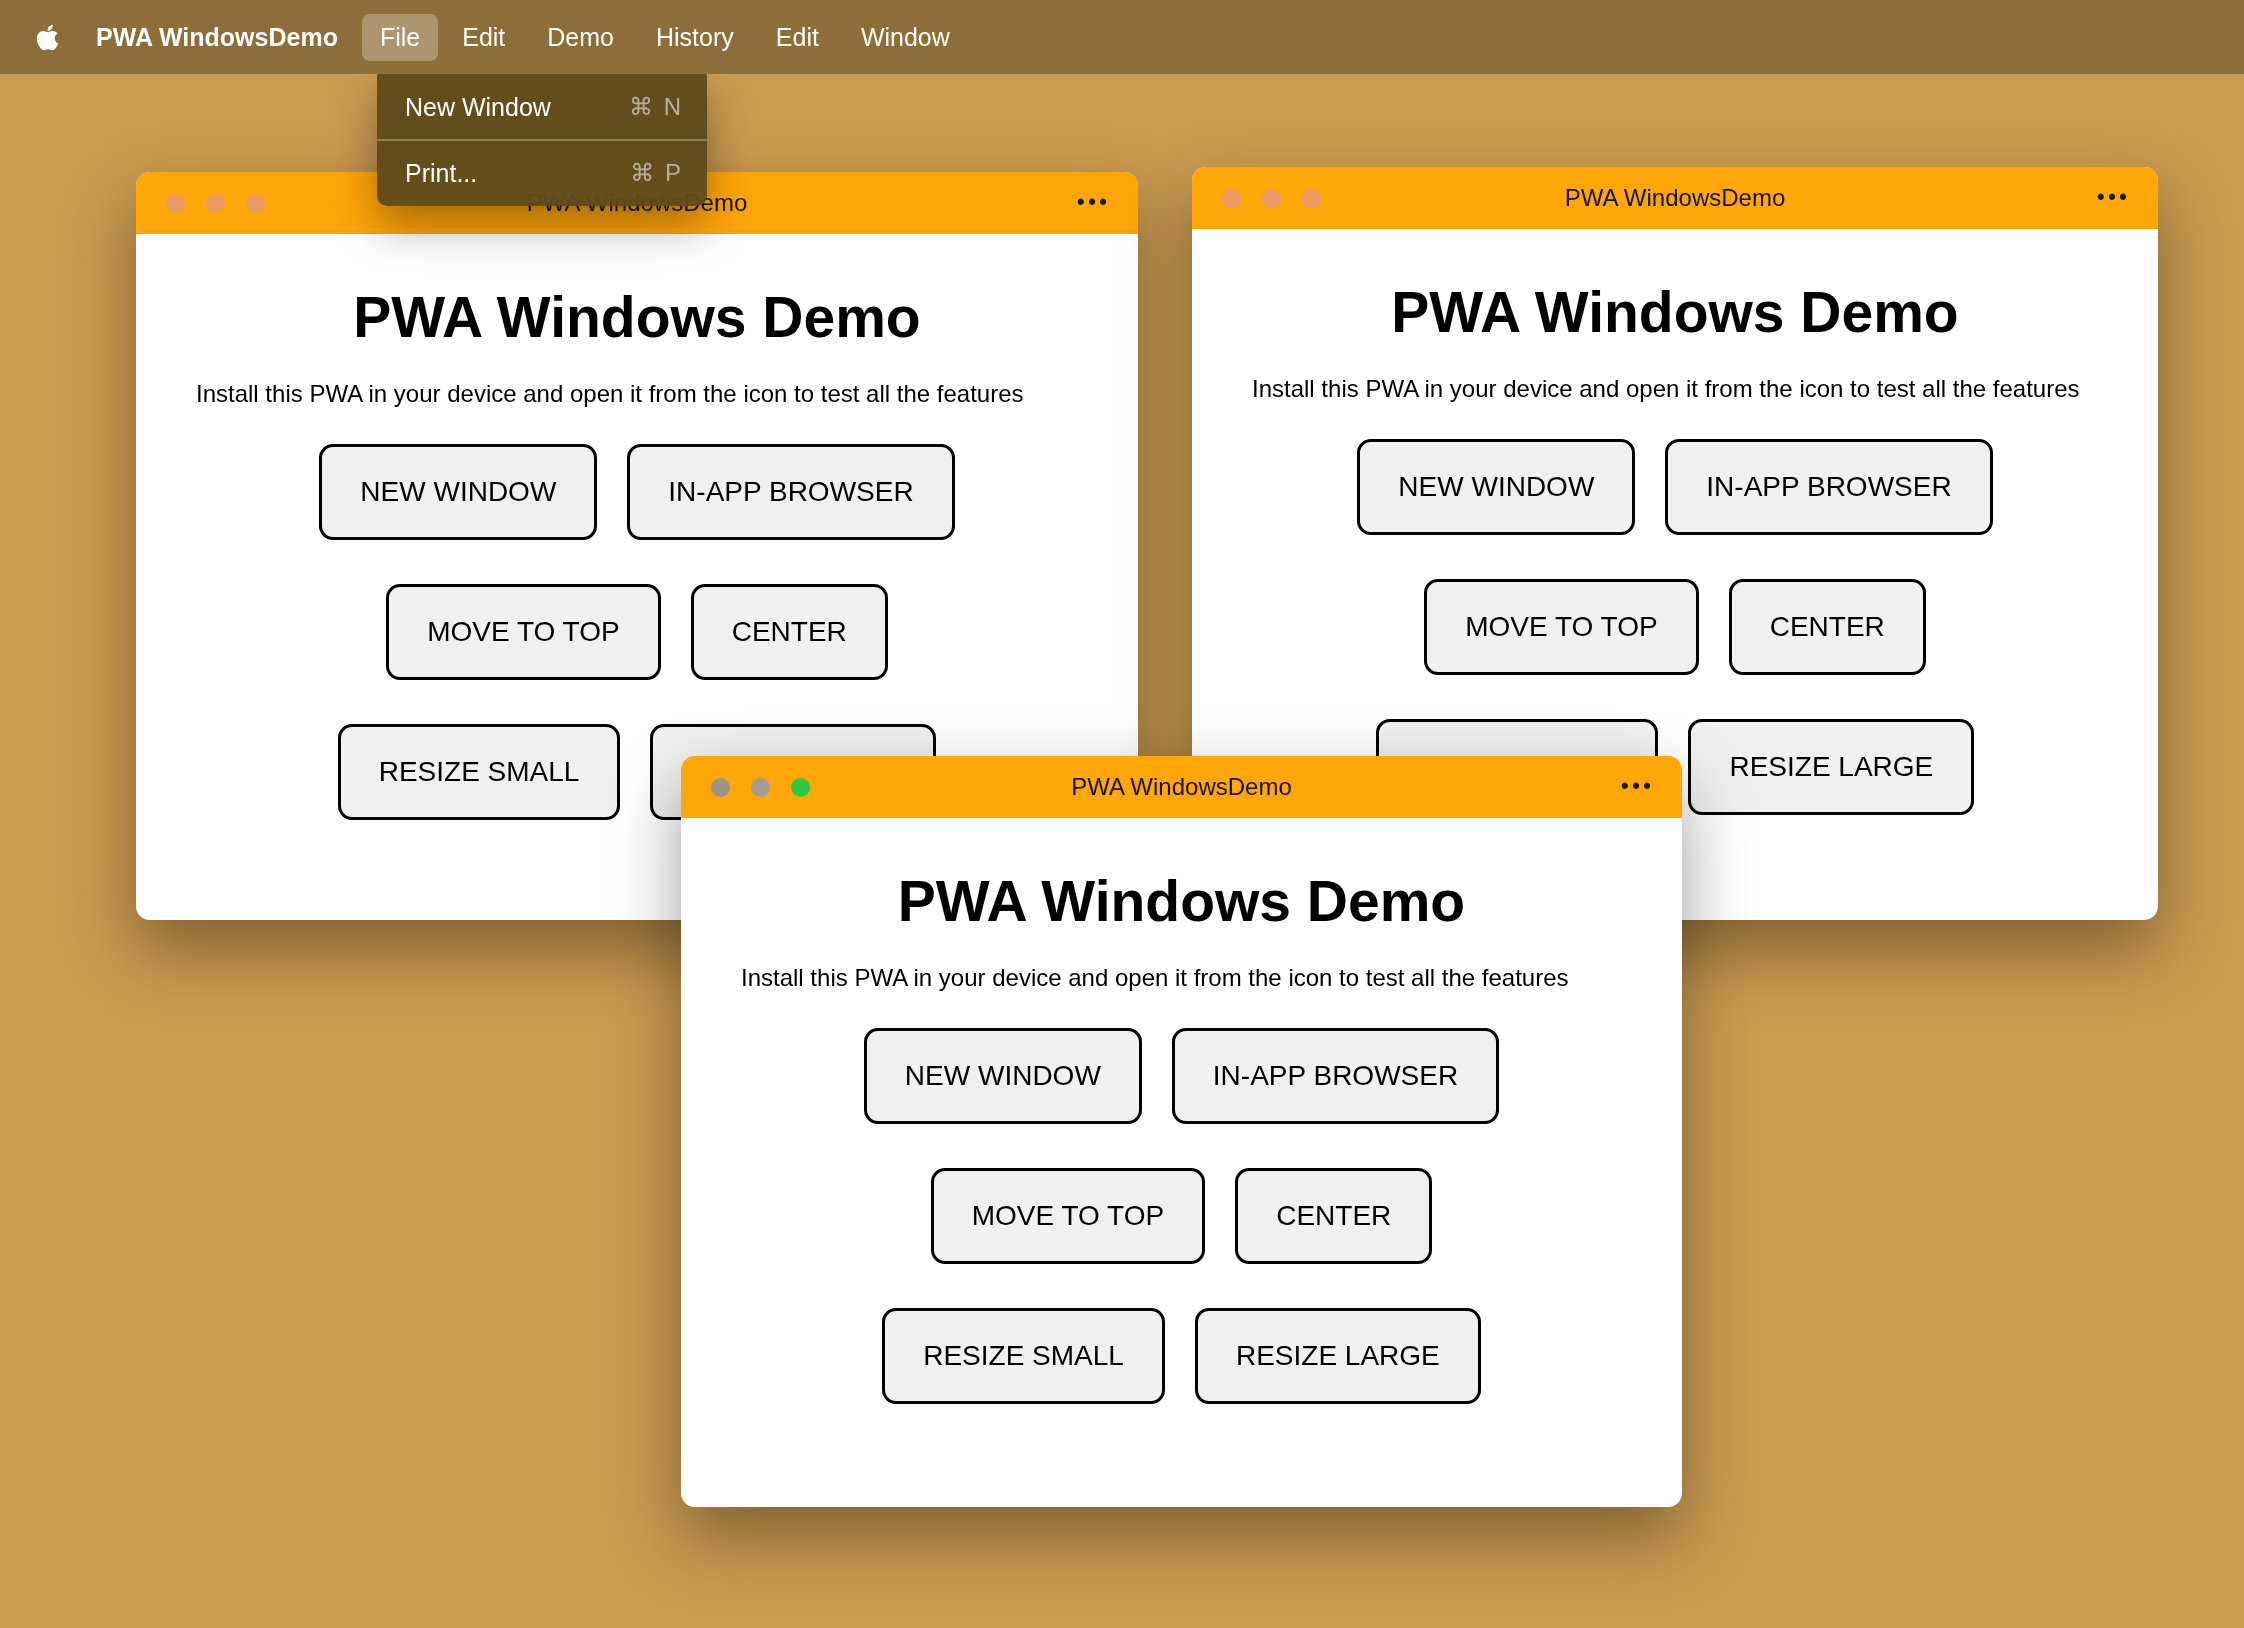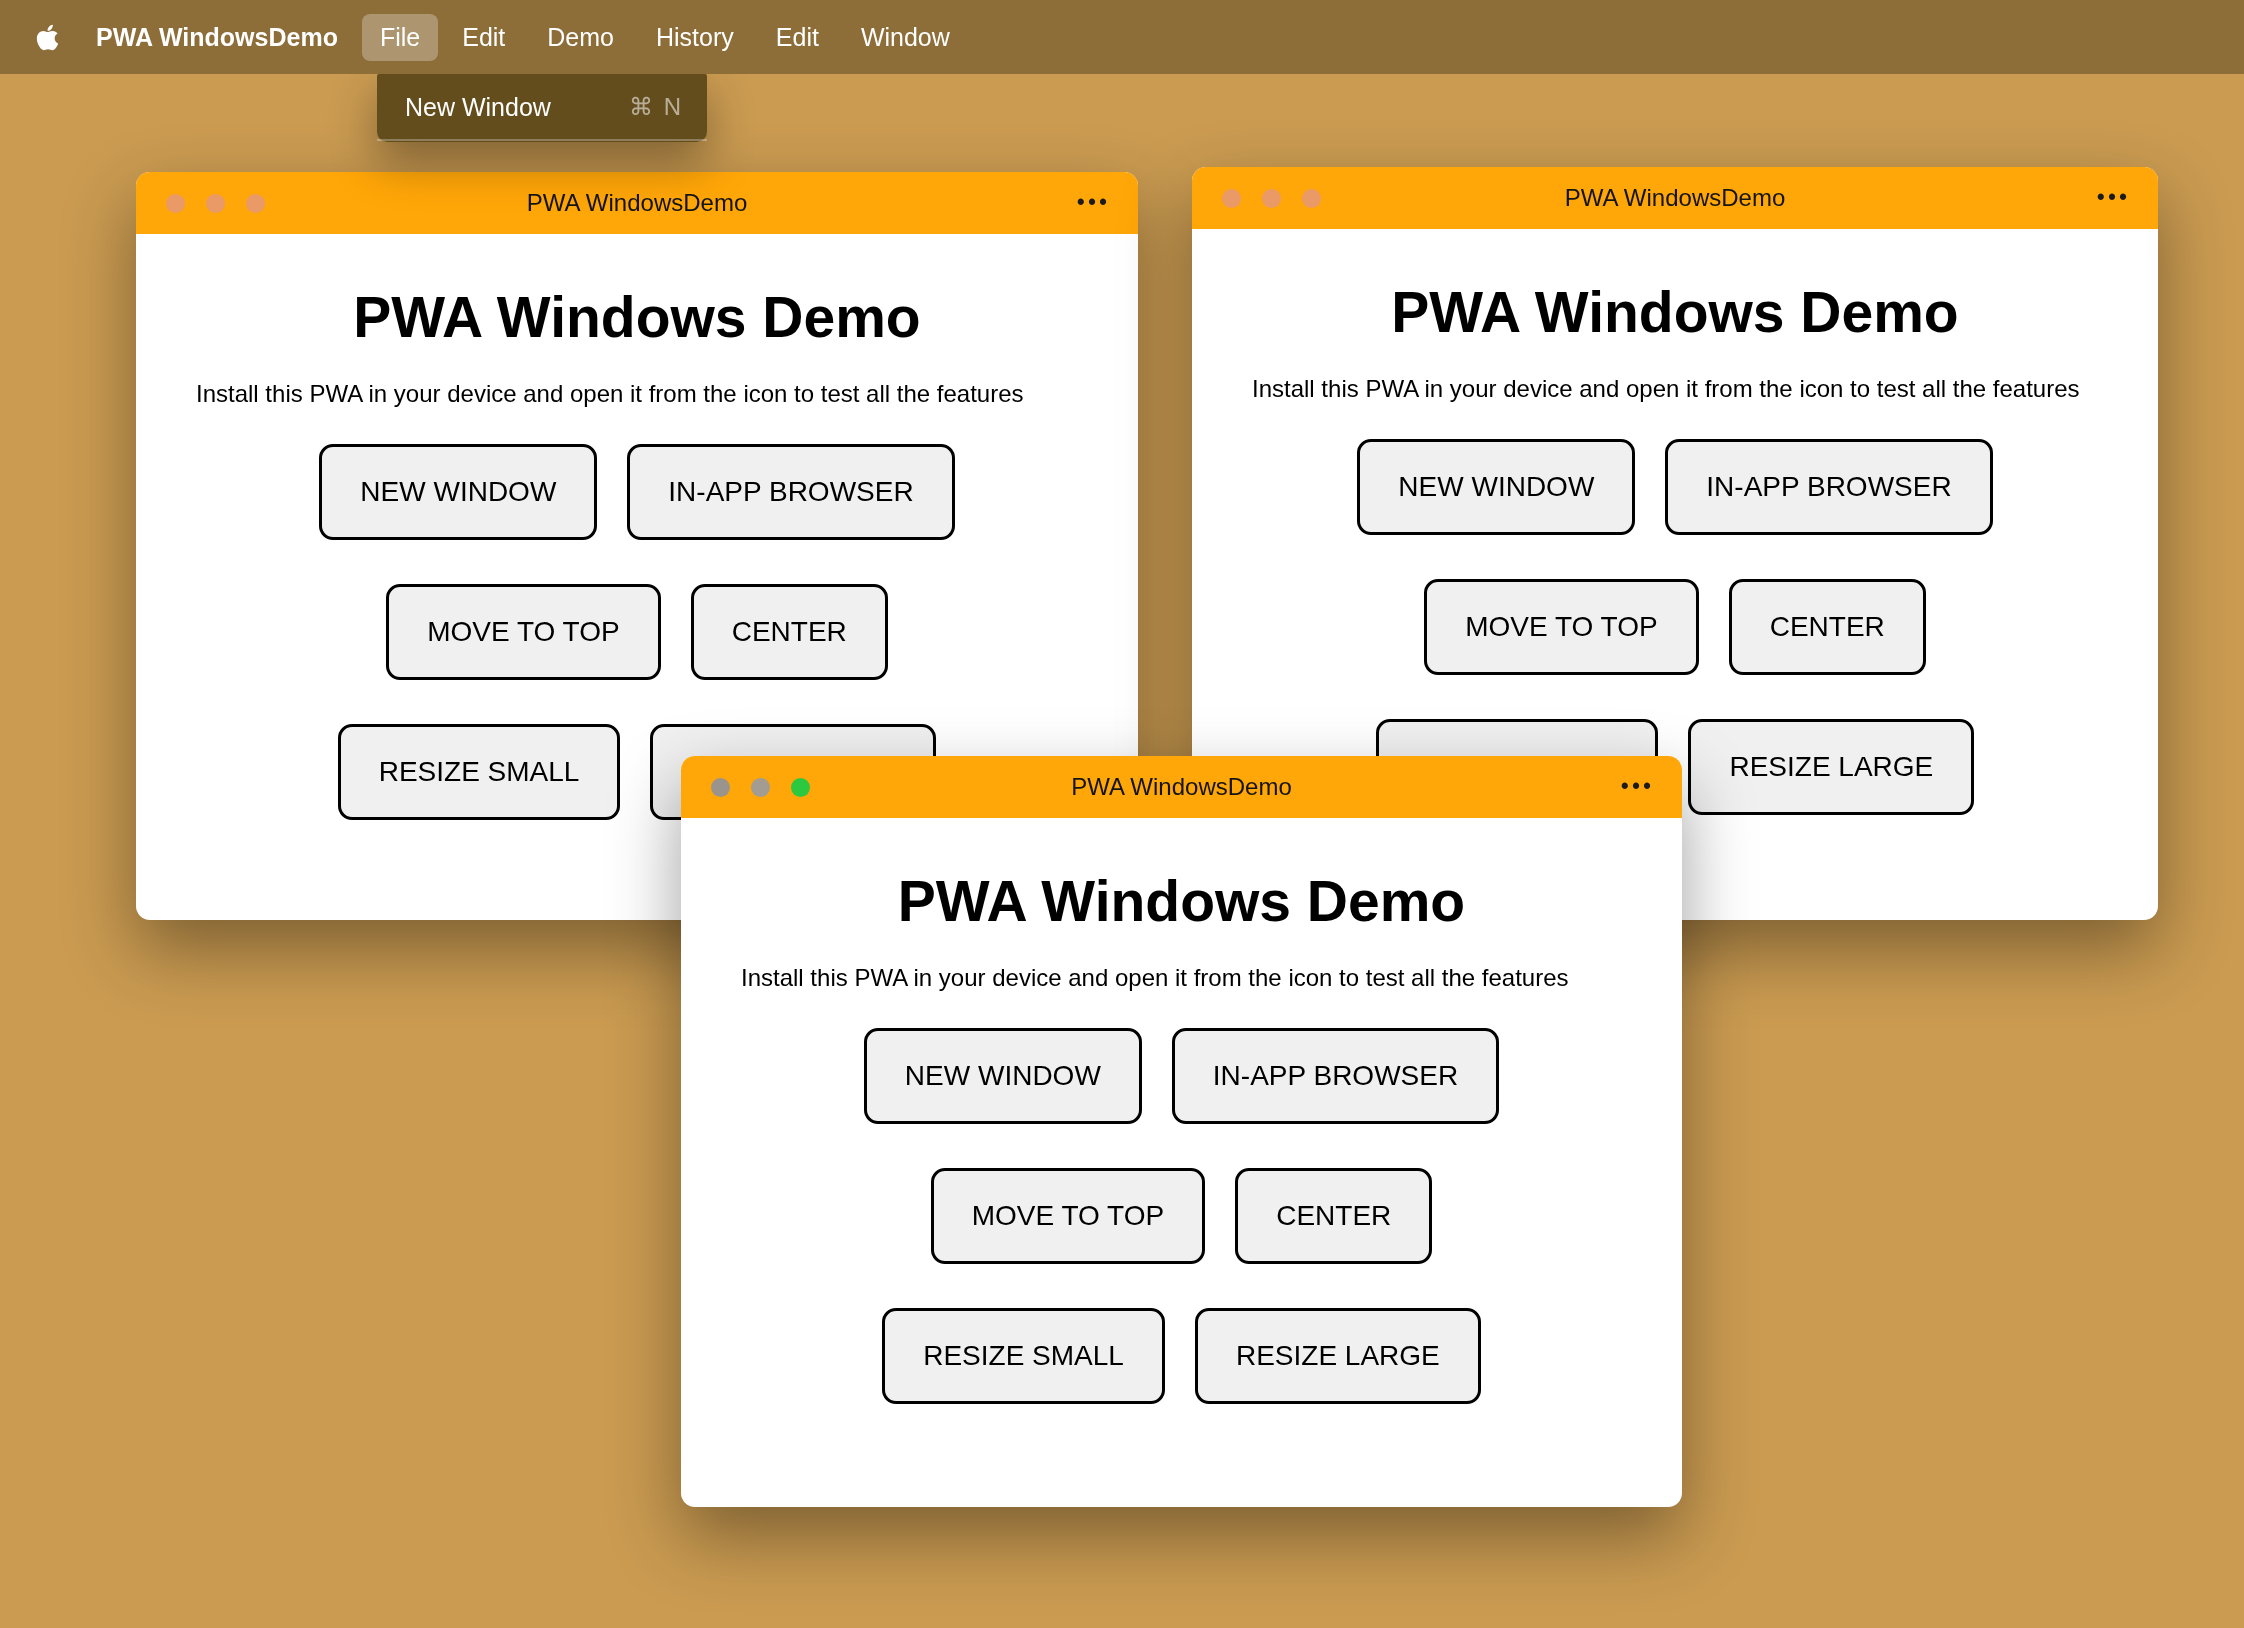--- a/index.html
+++ b/index.html
@@ -97,20 +97,24 @@
   <span class="menu">Window</span>
 </div>
 
 <div class="dropdown">
   <div class="dd-item">
     <span>New Window</span>
     <span class="shortcut">⌘ N</span>
   </div>
   <div class="dd-sep"></div>
   <div class="dd-sep"></div>
+  <div class="dd-item">
+    <span>Print...</span>
+    <span class="shortcut">⌘ P</span>
+  </div>
 </div>
 
 <div class="window win1">
   <div class="titlebar">
     <div class="lights">
       <span class="light l1"></span>
       <span class="light l2"></span>
       <span class="light l3"></span>
     </div>
     <span class="wtitle">PWA WindowsDemo</span>

